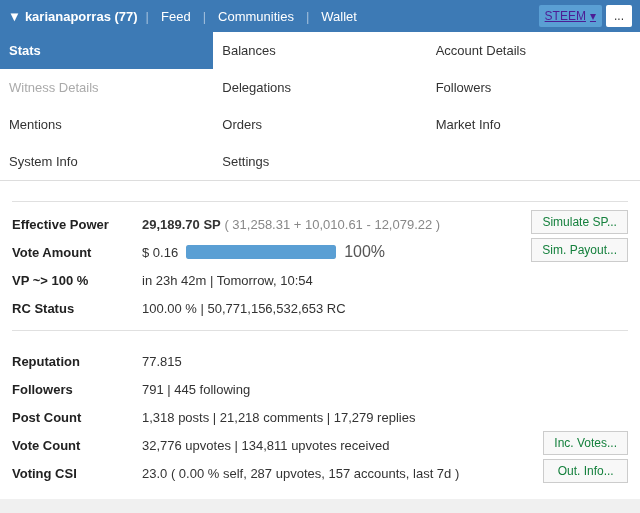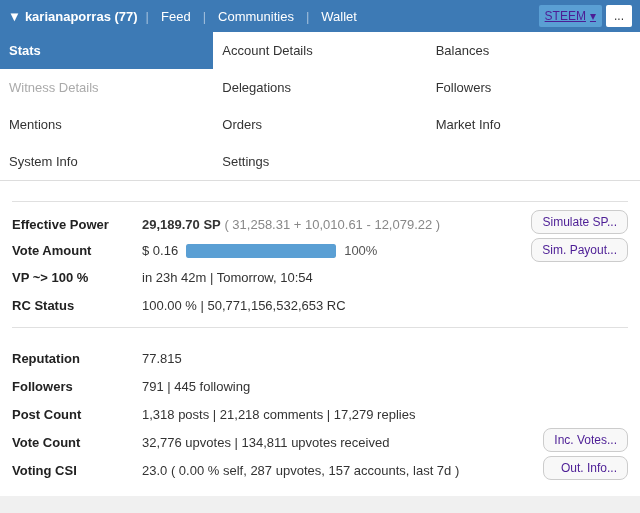--- a/index.html
+++ b/index.html
@@ -143,36 +143,35 @@
       background: #e0e0e0;
       border-radius: 2px;
       overflow: hidden;
     }
     .progress-bar-inner {
       height: 100%;
       background: #5a9fd4;
       border-radius: 2px;
     }
     .progress-label {
-      font-size: 13px;
+      font-size: 16px;
       color: #555;
       min-width: 35px;
     }
 
     
     .right-btn {
       background: #f8f8f8;
       border: 1px solid #ccc;
       padding: 4px 10px;
       font-size: 12px;
       cursor: pointer;
-      border-radius: 8px;
-      color: #4c1d95;
+      border-radius: 0;
+      color: #15803d;
       white-space: nowrap;
-      text-align: right;
     }
 
     .btn-col {
       display: flex;
       flex-direction: column;
       gap: 4px;
       margin-left: auto;
       padding-left: 12px;
     }
 
@@ -207,22 +206,22 @@
   <div class="spacer"></div>
   <button class="steem-btn">
     <span>STEEM</span>
     <span>▾</span>
   </button>
   <button class="more-btn">...</button>
 </div>
 
 <div class="menu-grid">
   <div class="menu-item active">Stats</div>
+  <div class="menu-item">Balances</div>
   <div class="menu-item">Account Details</div>
-  <div class="menu-item">Balances</div>
   <div class="menu-item disabled">Witness Details</div>
   <div class="menu-item">Delegations</div>
   <div class="menu-item">Followers</div>
   <div class="menu-item">Mentions</div>
   <div class="menu-item">Orders</div>
   <div class="menu-item">Market Info</div>
   <div class="menu-item">System Info</div>
   <div class="menu-item">Settings</div>
   <div class="menu-item empty"></div>
 </div>

